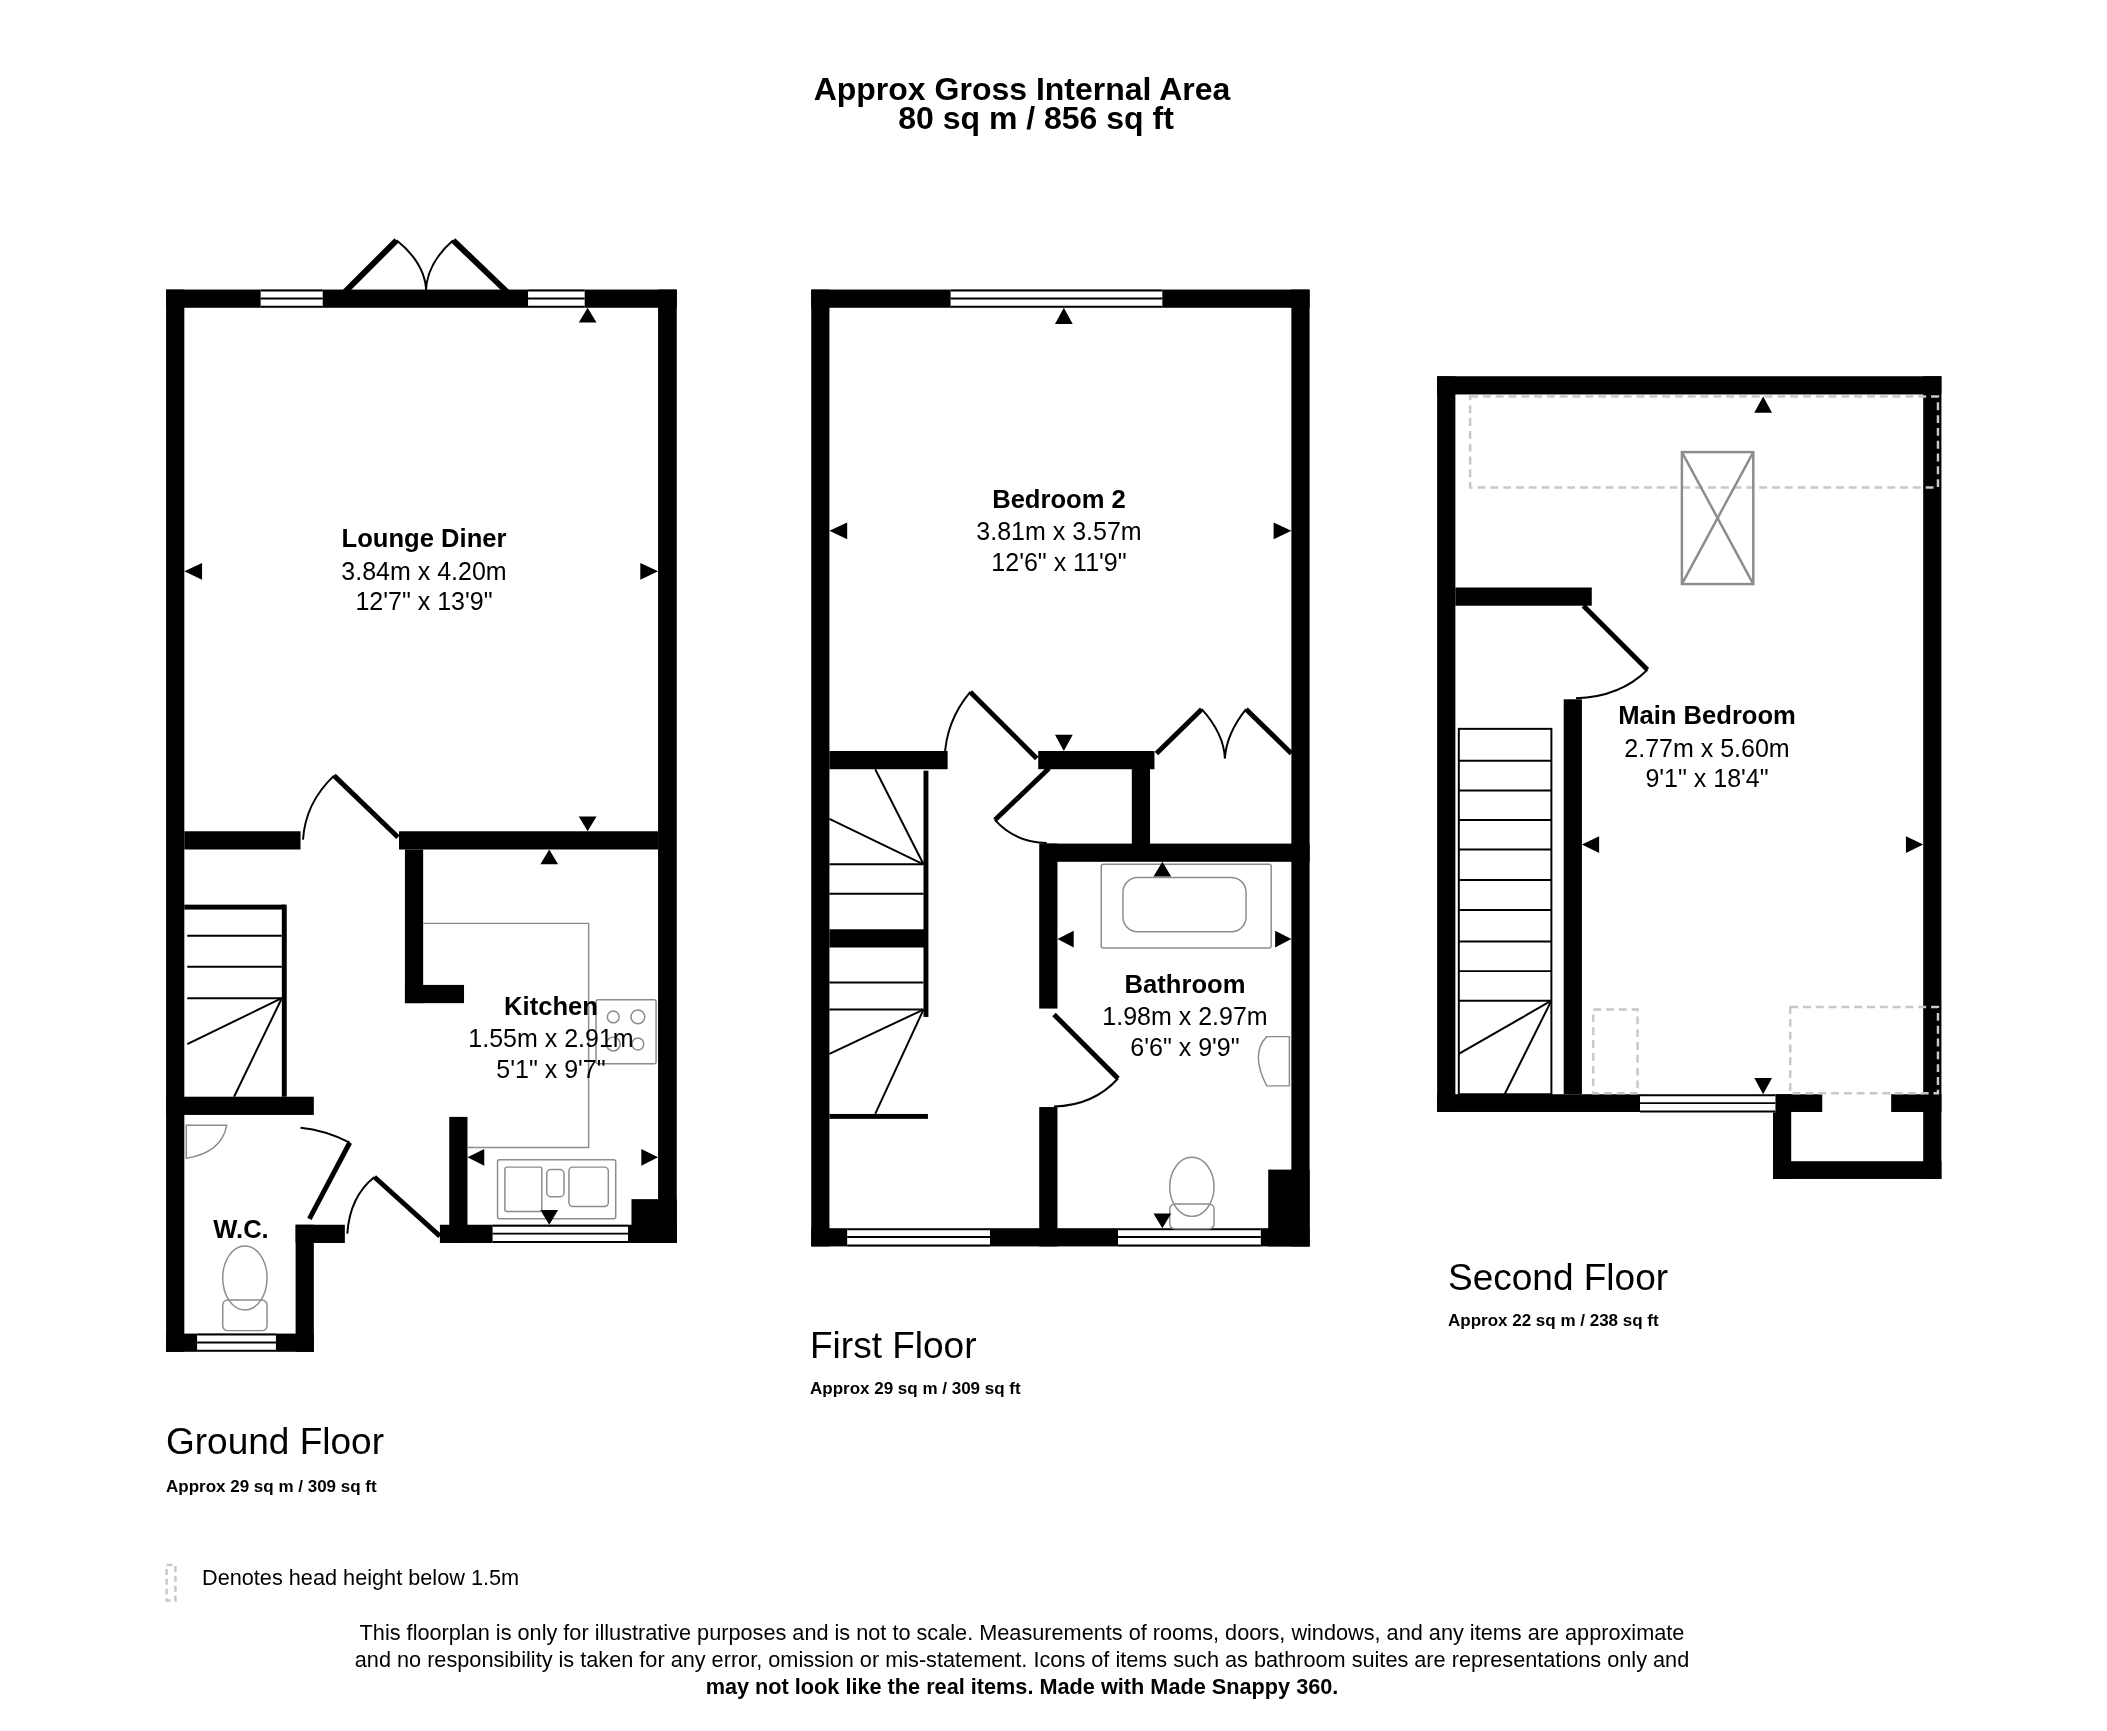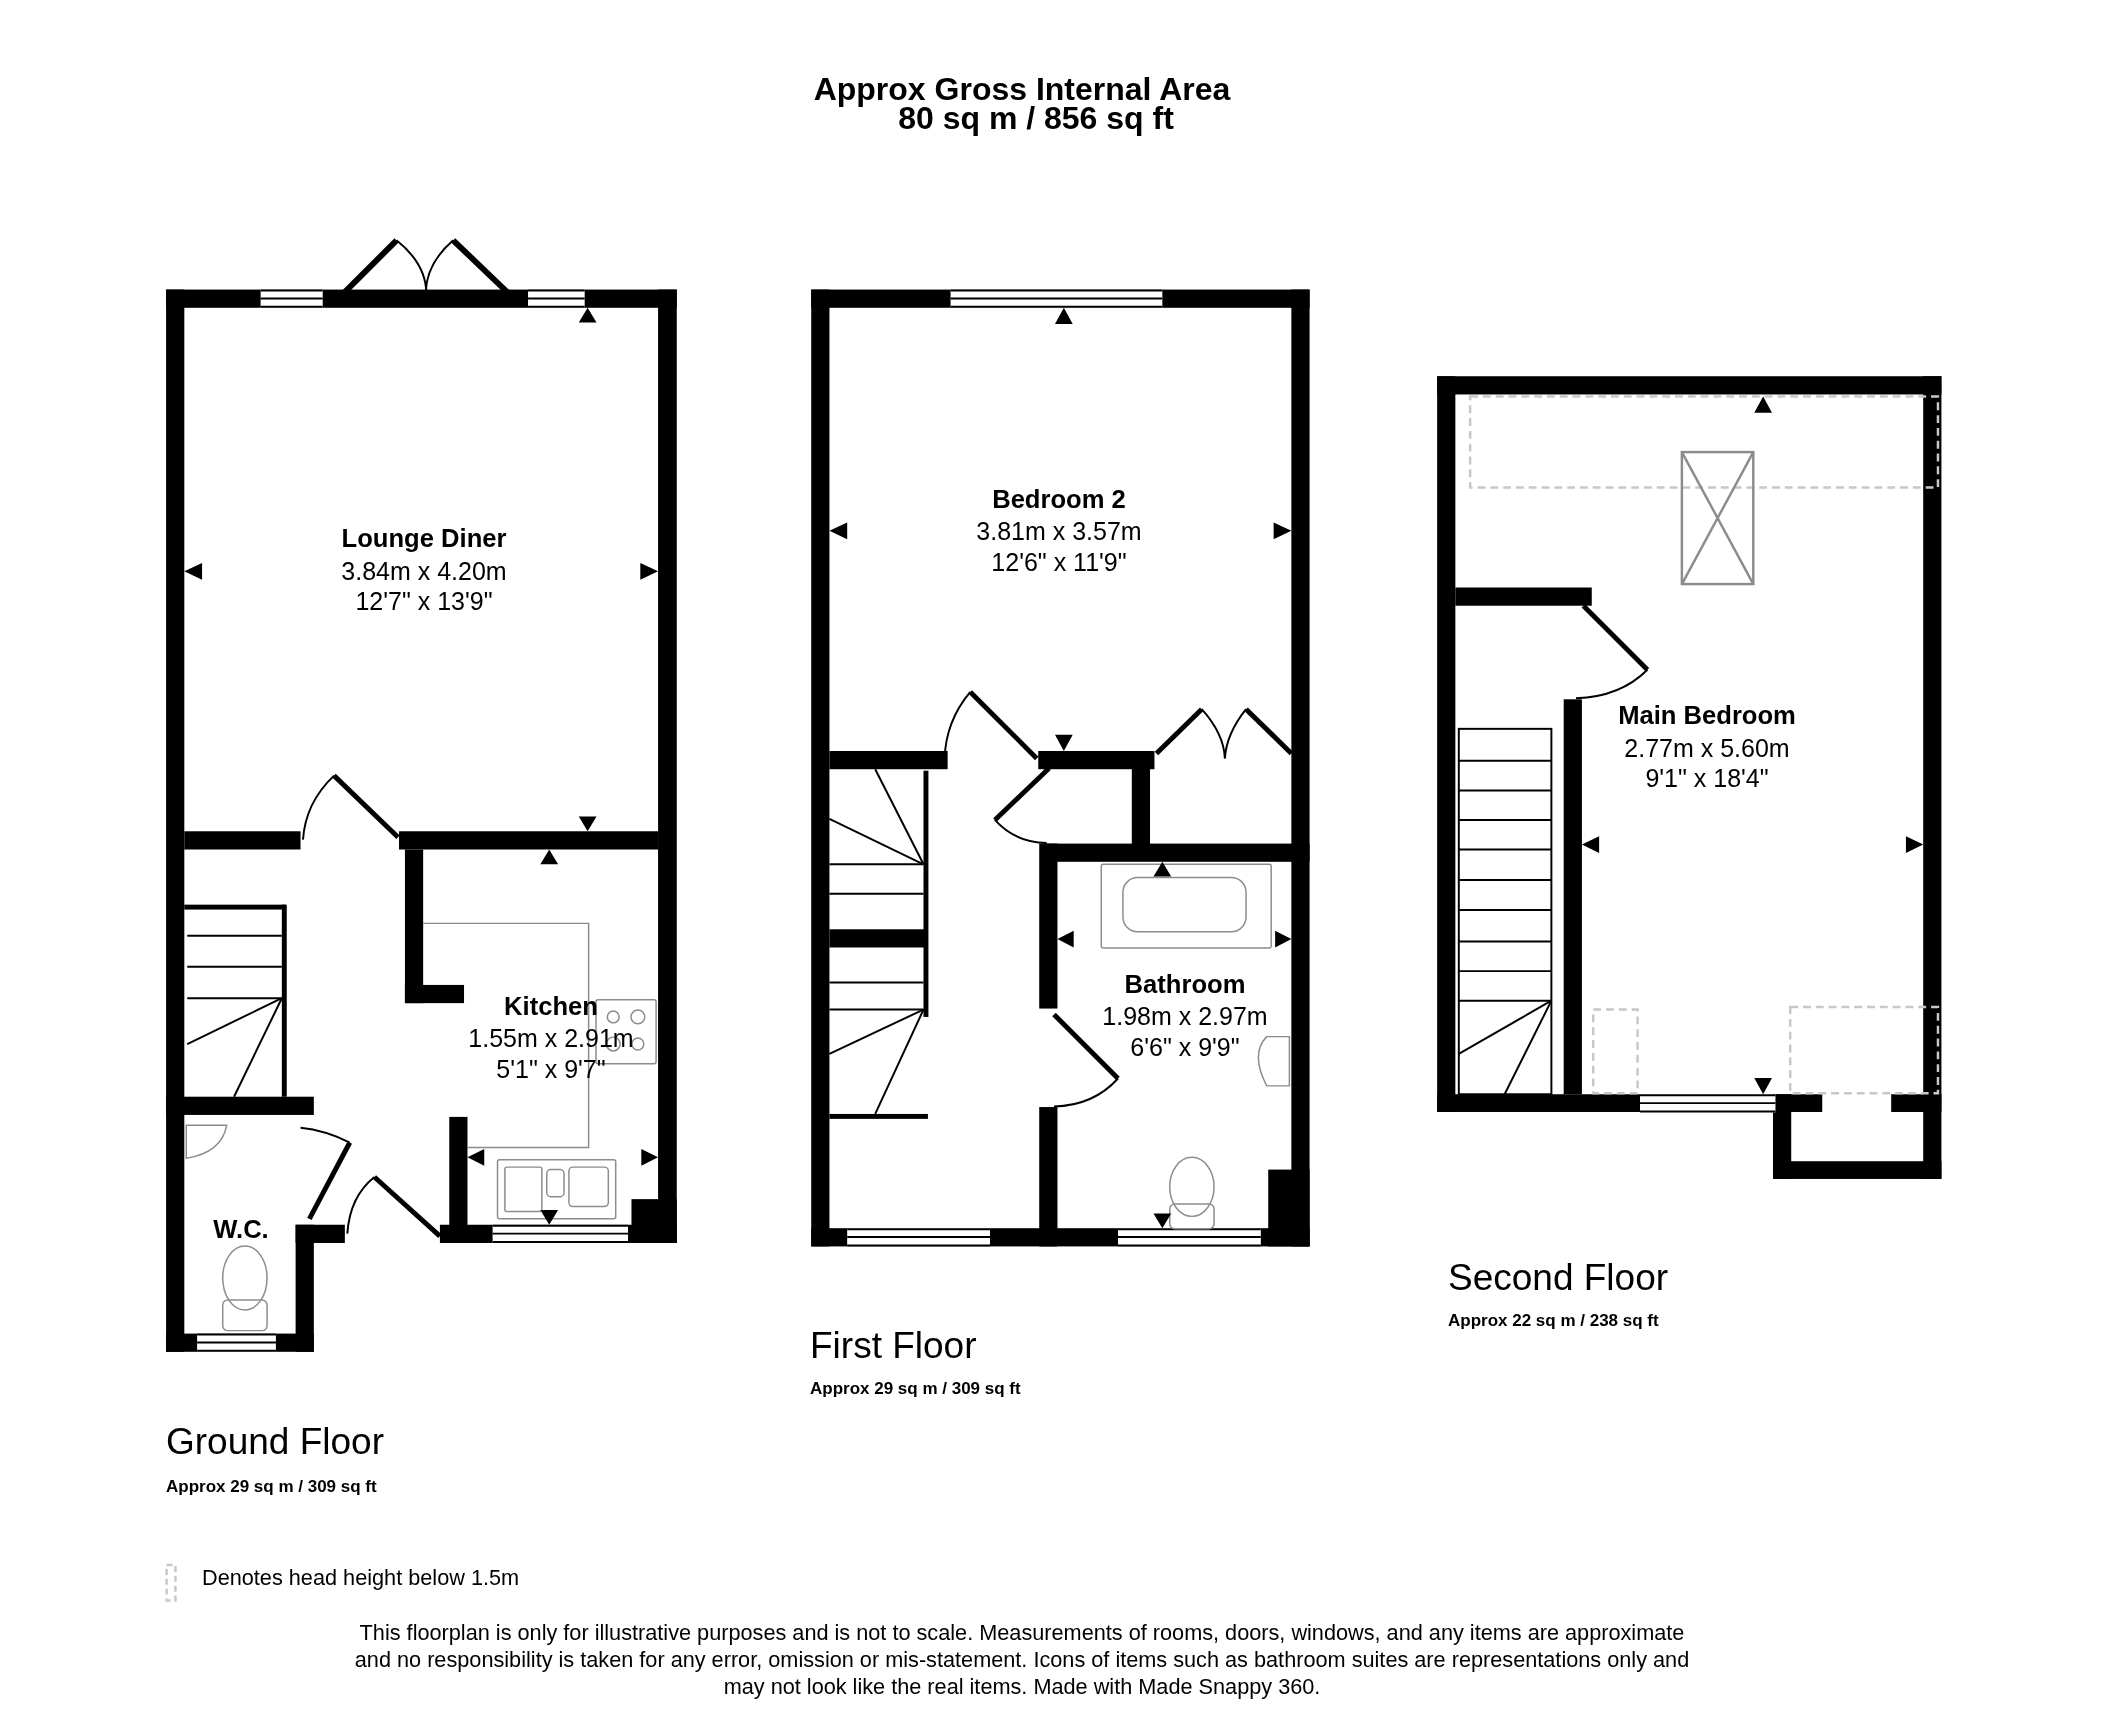--- a/index.html
+++ b/index.html
@@ -258,14 +258,14 @@
 <div class="t rdim" style="left:1707px;top:733px;">2.77m x 5.60m</div>
 <div class="t rdim" style="left:1707px;top:763px;">9'1" x 18'4"</div>
 
 <div class="t flname" style="left:1448px;top:1257px;">Second Floor</div>
 <div class="t flarea" style="left:1448px;top:1311px;">Approx 22 sq m / 238 sq ft</div>
 
 <div class="t legend" style="left:202px;top:1565px;">Denotes head height below 1.5m</div>
 
 <div class="t disc" style="top:1620px;">This floorplan is only for illustrative purposes and is not to scale. Measurements of rooms, doors, windows, and any items are approximate</div>
 <div class="t disc" style="top:1647px;">and no responsibility is taken for any error, omission or mis-statement. Icons of items such as bathroom suites are representations only and</div>
-<div class="t disc" style="top:1674px;">may not look like the real items. Made with Made Snappy 360.</div>
+<div class="t disc" style="top:1674px;font-weight:bold;">may not look like the real items. Made with Made Snappy 360.</div>
 
 
 </body></html>

